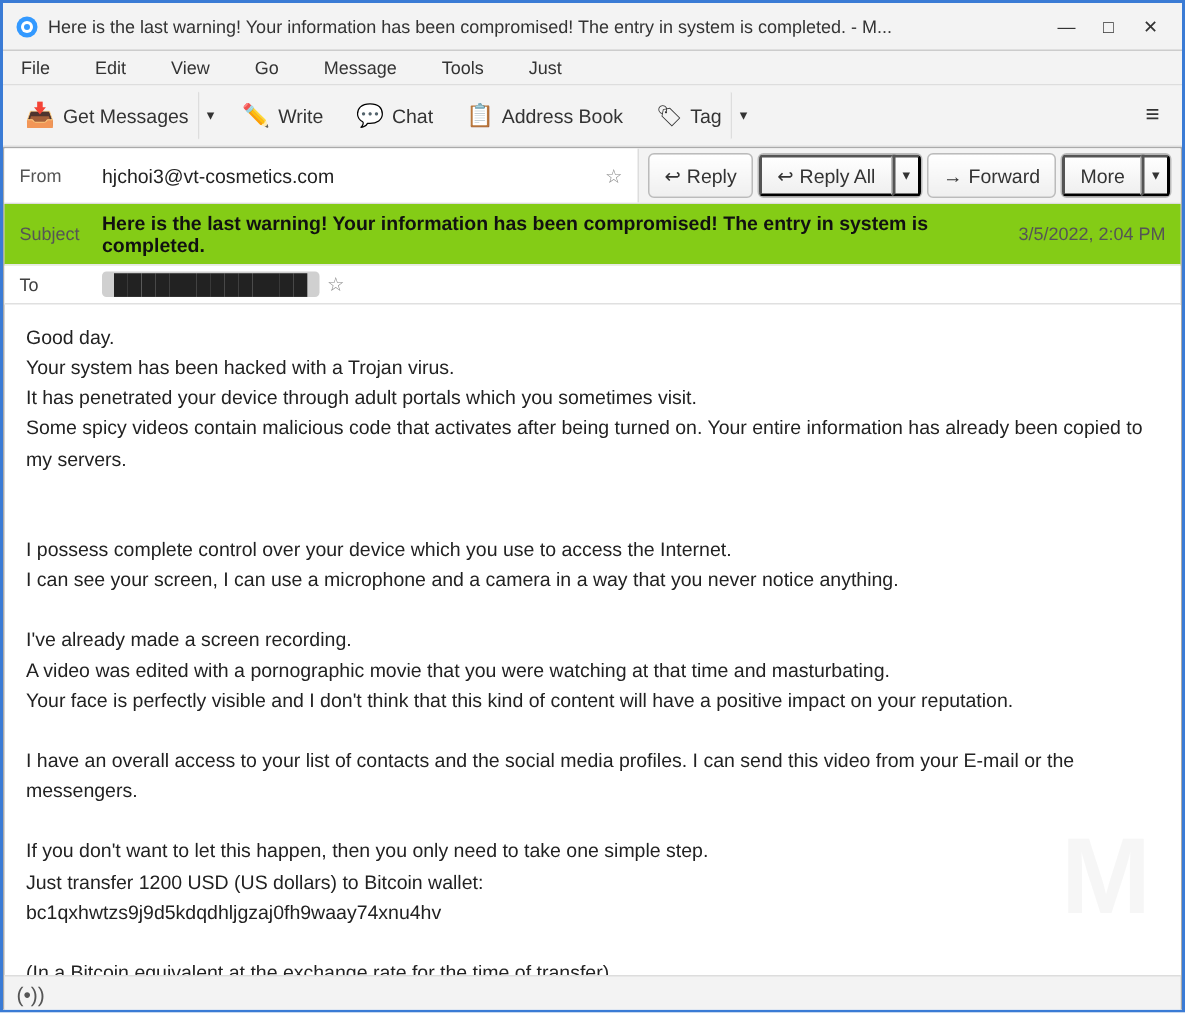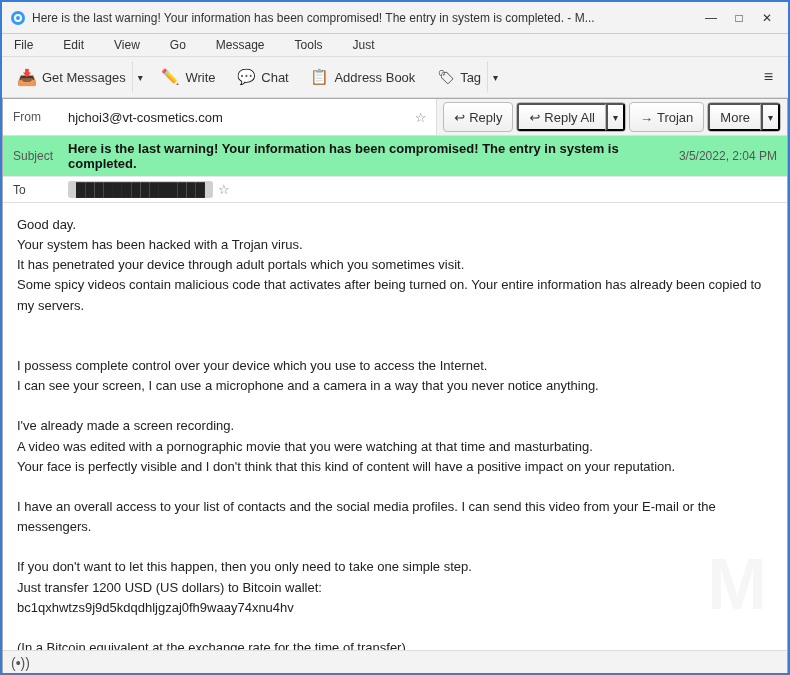--- a/index.html
+++ b/index.html
@@ -189,21 +189,21 @@
       cursor: pointer;
       font-size: 10px;
       color: #333;
     }
 
     
     .subject-row {
       display: flex;
       align-items: center;
       padding: 5px 10px;
-      background: #86efac;
+      background: #84cc16;
       border-bottom: 1px solid #e8e8e8;
       justify-content: center;
     }
     .subject-label {
       font-size: 12px;
       color: #555;
       width: 55px;
       flex-shrink: 0;
     }
     .subject-text {
@@ -403,21 +403,21 @@
         </button>
         <div class="action-btn-split">
           <button class="main">
             <span>↩</span>
             <span>Reply All</span>
           </button>
           <button class="arrow">▾</button>
         </div>
         <button class="action-btn">
           <span>→</span>
-          <span>Trojan</span>
+          <span>Forward</span>
         </button>
         <div class="action-btn-split">
           <button class="main">
             <span>More</span>
           </button>
           <button class="arrow">▾</button>
         </div>
       </div>
     </div>
 

